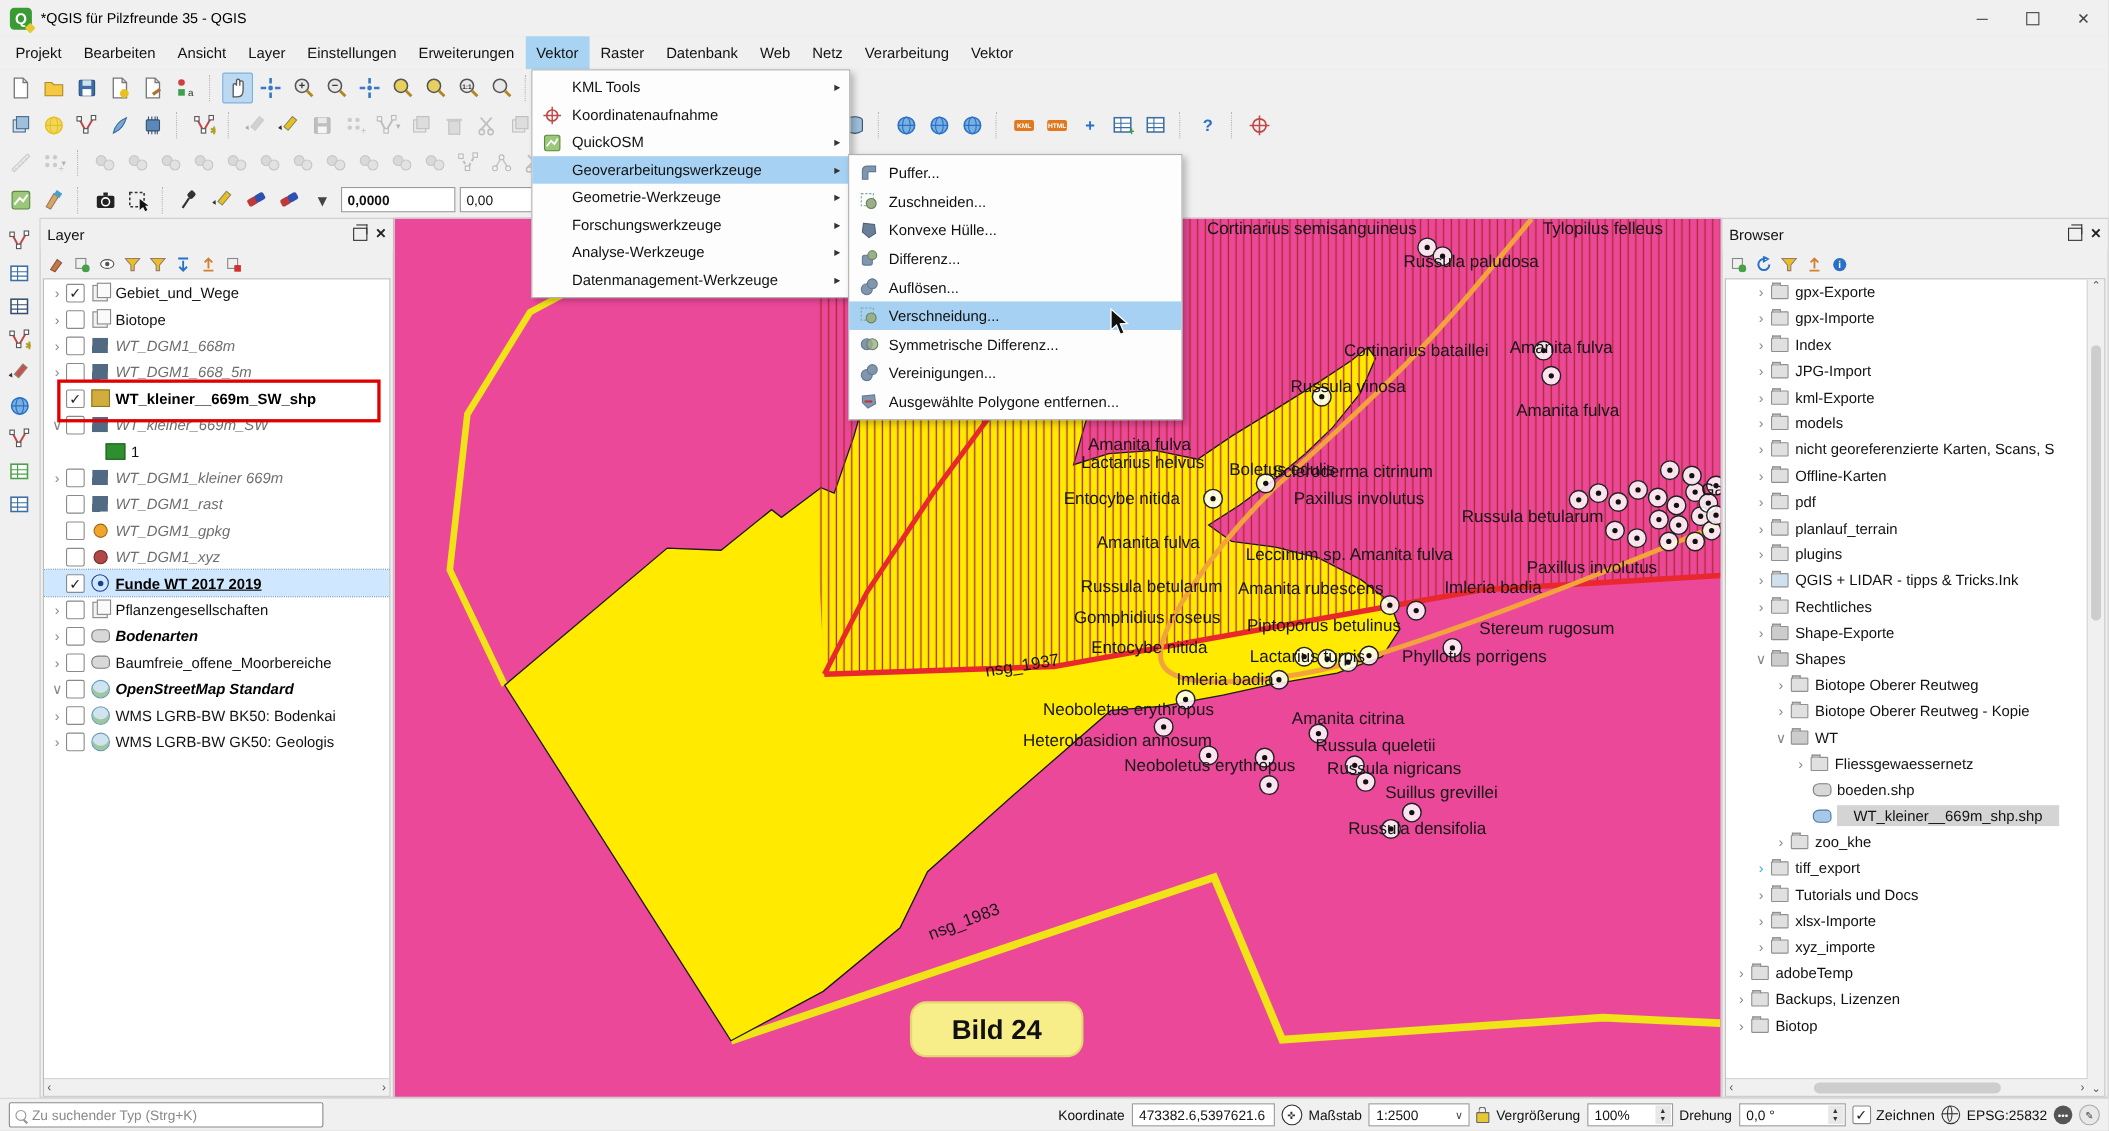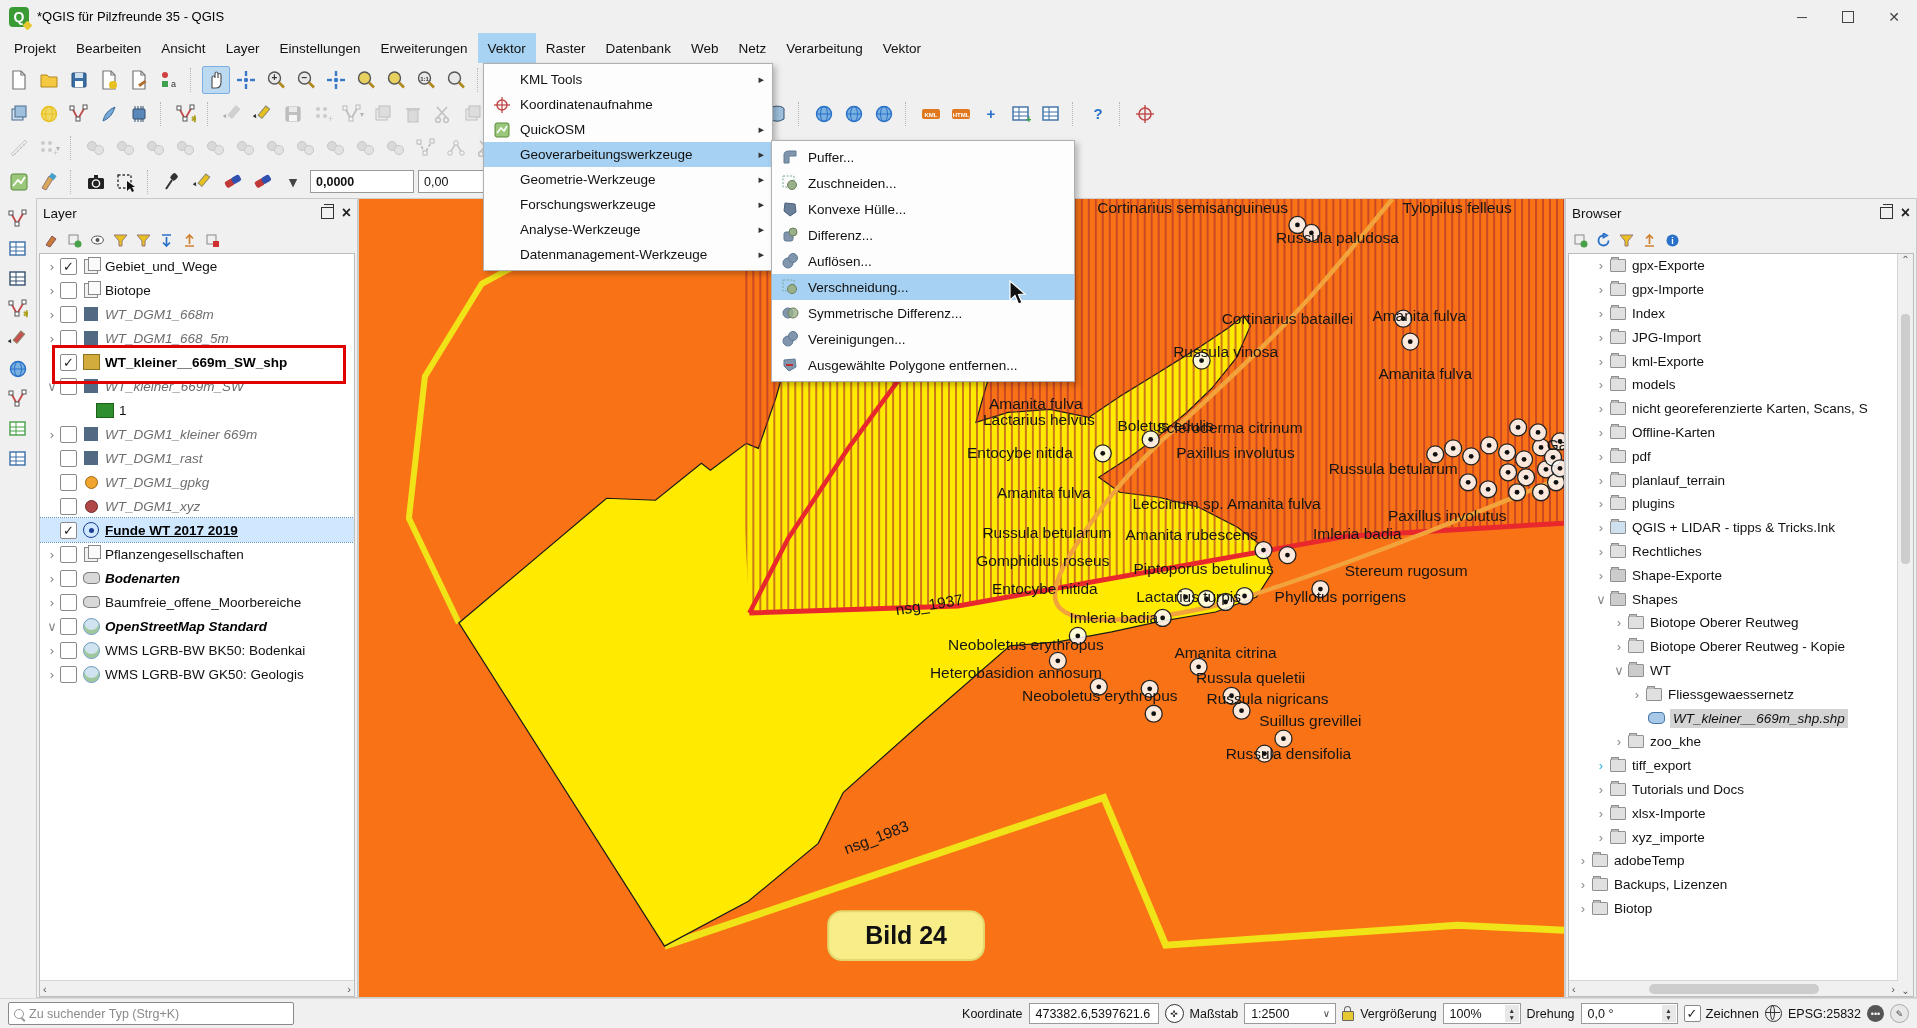--- a/index.html
+++ b/index.html
@@ -42,42 +42,42 @@
   .trow{height:24px;display:flex;align-items:center;white-space:nowrap;position:relative;}
   .brow{height:23.8px;}
   .texp{width:16px;text-align:center;color:#888;font-size:13px;flex:none;}
   .tcb{width:15px;height:15px;border:1px solid #8a8a8a;background:#fff;margin-right:5px;flex:none;display:flex;align-items:center;justify-content:center;font-size:13px;color:#222;border-radius:2px;}
   .ticon{width:18px;height:16px;margin-right:5px;flex:none;display:flex;align-items:center;justify-content:center;}
   .tlabel{font-size:13.5px;}
   .it .tlabel{font-style:italic;color:#6e6e6e;}
   .bd .tlabel{font-weight:bold;color:#000;}
   .sel-layer{background:#cfe8ff;outline:1px dotted #5a93c4;}
   .sel-layer .tlabel{text-decoration:underline;}
-  .sel-browser .tlabel{background:#d4d4d4;padding:2px 3px;font-style:italic;}
+  .sel-browser .tlabel{background:#d4d4d4;padding:2px 15px;}
   .annot{position:absolute;left:12px;top:-5px;width:288px;height:33px;border:3px solid #e00000;pointer-events:none;z-index:5;}
   .folder{width:14px;height:11px;background:#e0e0e0;border:1px solid #909090;border-radius:1px;position:relative;}
   .folder::before{content:"";position:absolute;left:0;top:-3px;width:6px;height:2px;background:#b9b9b9;border:1px solid #909090;border-bottom:none;}
   .shapeic{width:15px;height:10px;background:#d8d8d8;border:1.4px solid #7c7c7c;border-radius:6px 4px 5px 6px/5px 5px 4px 5px;}
   .shapeic.blue{background:#a8c8e8;border-color:#4878a8;}
   .groupic{width:12px;height:13px;border:1.3px solid #888;background:#f2f2f2;position:relative;}
   .groupic::before{content:"";position:absolute;left:3px;top:-3px;width:11px;height:12px;border:1.3px solid #888;background:#fafafa;}
   .rasteric{width:14px;height:14px;background:
      linear-gradient(45deg,transparent 0,transparent 100%),#cfe0ef;box-shadow:inset -7px -7px 0 #35506e, inset 7px 7px 0 #35506e;opacity:.85;}
   .goldic{width:15px;height:14px;background:#d3ac3e;border:1px solid #8f7420;}
   .greensw{width:20px;height:13px;background:#2f8f2f;border:1px solid #1c611c;}
   .dotic{width:11px;height:11px;border-radius:50%;}
   .markic{width:14px;height:14px;border-radius:50%;border:1.6px solid #1c3f94;display:flex;align-items:center;justify-content:center;}
   .markic::before{content:"";width:5px;height:5px;border-radius:50%;background:#1c3f94;}
   .osmic{width:15px;height:15px;border-radius:50%;background:#cfe4f0;border:1px solid #6898b8;box-shadow:inset 0 -4px 0 #9fc89a;}
   .scroll-h{position:absolute;left:0;bottom:0;width:100%;height:16px;background:#f0f0f0;border-top:1px solid #d5d5d5;display:flex;align-items:center;justify-content:space-between;font-size:11px;color:#555;padding:0 3px;box-sizing:border-box;}
   .scroll-v{position:absolute;right:0;top:0;width:15px;height:100%;background:#f0f0f0;border-left:1px solid #d5d5d5;display:flex;flex-direction:column;align-items:center;justify-content:space-between;font-size:10px;color:#555;}
   .thumb-h{height:10px;background:#cdcdcd;border-radius:5px;}
   .thumb-v{width:9px;background:#cdcdcd;border-radius:4px;position:absolute;left:3px;}
   
-  .maparea{position:absolute;left:358px;top:0;width:1207px;height:100%;background:#f97316;border:1px solid #cfcfcf;box-sizing:border-box;}
+  .maparea{position:absolute;left:358px;top:0;width:1207px;height:100%;background:#ec4899;border:1px solid #cfcfcf;box-sizing:border-box;}
   .maparea svg{width:100%;height:100%;display:block;}
   
   .statusbar{position:absolute;left:0;bottom:0;width:100%;height:30px;background:#f0f0f0;border-top:1px solid #d8d8d8;display:flex;align-items:center;padding:0 8px;box-sizing:border-box;gap:6px;}
   .searchbox{width:274px;height:21px;background:#fff;border:1px solid #8a8a8a;border-radius:2px;display:flex;align-items:center;padding:0 5px;color:#8a8a8a;font-size:12.5px;gap:5px;flex:none;}
   .magmini{width:8px;height:8px;border:1.5px solid #999;border-radius:50%;position:relative;flex:none;}
   .magmini::after{content:"";position:absolute;left:7px;top:7px;width:5px;height:1.5px;background:#999;transform:rotate(45deg);transform-origin:0 0;}
   .sblabel{font-size:12.5px;flex:none;}
   .sbfield{height:21px;background:#fff;border:1px solid #9a9a9a;display:flex;align-items:center;padding:0 6px;font-size:12.5px;flex:none;box-sizing:border-box;}
   .sbspin{position:relative;padding-right:16px;}
   .spinner{position:absolute;right:1px;top:1px;width:14px;height:17px;display:flex;flex-direction:column;align-items:center;justify-content:center;font-size:6.5px;color:#333;background:#e8e8e8;}
@@ -1433,20 +1433,26 @@
             </span>
             <span class="tlabel">WT</span>
           </div>
           <div class="trow brow" style="padding-left: 60px;">
             <span class="texp">›</span>
             <span class="ticon">
               <span class="folder"></span>
             </span>
             <span class="tlabel">Fliessgewaessernetz</span>
           </div>
+          <div class="trow brow" style="padding-left: 78px;">
+            <span class="ticon">
+              <span class="shapeic"></span>
+            </span>
+            <span class="tlabel">boeden.shp</span>
+          </div>
           <div class="trow brow sel-browser" style="padding-left: 78px;">
             <span class="ticon">
               <span class="shapeic blue"></span>
             </span>
             <span class="tlabel">WT_kleiner__669m_shp.shp</span>
           </div>
           <div class="trow brow" style="padding-left: 42px;">
             <span class="texp">›</span>
             <span class="ticon">
               <span class="folder"></span>

